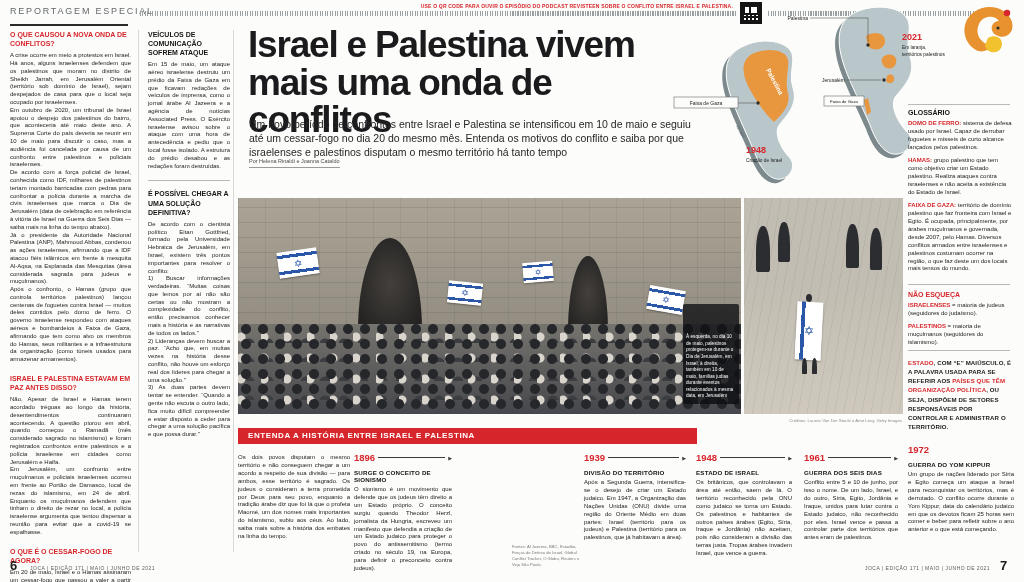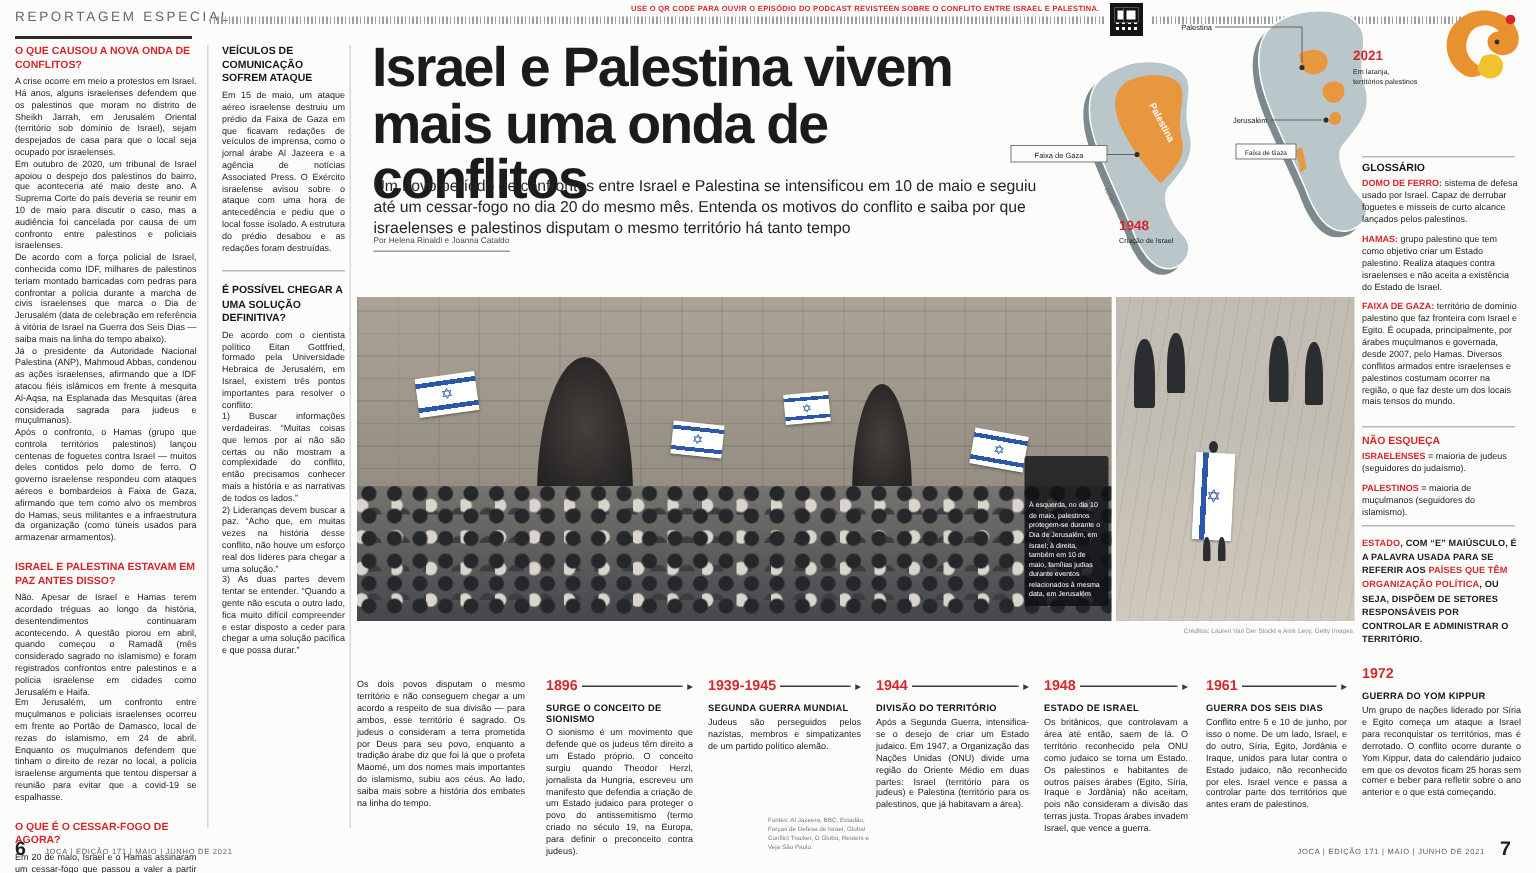--- a/index.html
+++ b/index.html
@@ -203,48 +203,40 @@
     <div class="fig" style="left:34px;top:24px;width:12px;height:40px;"></div>
     <div class="fig" style="left:102px;top:26px;width:13px;height:44px;"></div>
     <div class="fig" style="left:126px;top:30px;width:12px;height:42px;"></div>
     <div class="fig" style="left:62px;top:96px;width:6px;height:8px;border-radius:50%;"></div>
     <div class="flag abs" style="left:52px;top:104px;width:26px;height:58px;transform:rotate(3deg);font-size:12px;background:linear-gradient(90deg,#fff 0 18%,#2a57a8 18% 32%,#fff 32% 100%);">✡</div>
     <div class="fig" style="left:58px;top:160px;width:5px;height:16px;"></div>
     <div class="fig" style="left:68px;top:160px;width:5px;height:16px;"></div>
   </div>
   <div class="abs photo-credit" style="left:744px;top:418px;width:158px;">Créditos: Lauren Van Der Stockt e Amir Levy, Getty Images</div>
 
+  <div class="abs banner" style="left:238px;top:428px;width:459px;height:16px;">ENTENDA A HISTÓRIA ENTRE ISRAEL E PALESTINA</div>
 
   <div class="abs tl-body" style="left:238px;top:454px;width:112px;">Os dois povos disputam o mesmo território e não conseguem chegar a um acordo a respeito de sua divisão — para ambos, esse território é sagrado. Os judeus o consideram a terra prometida por Deus para seu povo, enquanto a tradição árabe diz que foi lá que o profeta Maomé, um dos nomes mais importantes do islamismo, subiu aos céus. Ao lado, saiba mais sobre a história dos embates na linha do tempo.</div>
 
-  <div class="tl-col" style="left:364px;width:98px;">
+  <div class="tl-col" style="left:354px;width:98px;">
     <div class="tl-year">
       <span class="y">1896</span>
         <span class="ln"></span>
         <span class="ar">▶</span>
     </div>
     <div class="tl-head">SURGE O CONCEITO DE SIONISMO</div>
     <div class="tl-body">O sionismo é um movimento que defende que os judeus têm direito a um Estado próprio. O conceito surgiu quando Theodor Herzl, jornalista da Hungria, escreveu um manifesto que defendia a criação de um Estado judaico para proteger o povo do antissemitismo (termo criado no século 19, na Europa, para definir o preconceito contra judeus).</div>
   </div>
 
-  <div class="tl-col" style="left:472px;width:102px;">
-    <div class="tl-year">
-      <span class="y">1939-1945</span>
-        <span class="ln"></span>
-        <span class="ar">▶</span>
-    </div>
-    <div class="tl-head">SEGUNDA GUERRA MUNDIAL</div>
-    <div class="tl-body">Judeus são perseguidos pelos nazistas, membros e simpatizantes de um partido político alemão.</div>
-  </div>
 
   <div class="abs tl-sources" style="left:512px;top:544px;width:74px;">Fontes: Al Jazeera, BBC, Estadão, Forças de Defesa de Israel, Global Conflict Tracker, O Globo, Reuters e Veja São Paulo.</div>
 
   <div class="tl-col" style="left:584px;width:102px;">
     <div class="tl-year">
-      <span class="y">1944</span>
+      <span class="y">1939</span>
         <span class="ln"></span>
         <span class="ar">▶</span>
     </div>
     <div class="tl-head">DIVISÃO DO TERRITÓRIO</div>
     <div class="tl-body">Após a Segunda Guerra, intensifica-se o desejo de criar um Estado judaico. Em 1947, a Organização das Nações Unidas (ONU) divide uma região do Oriente Médio em duas partes: Israel (território para os judeus) e Palestina (território para os palestinos, que já habitavam a área).</div>
   </div>
 
   <div class="tl-col" style="left:696px;width:96px;">
     <div class="tl-year">
       <span class="y">1948</span>

